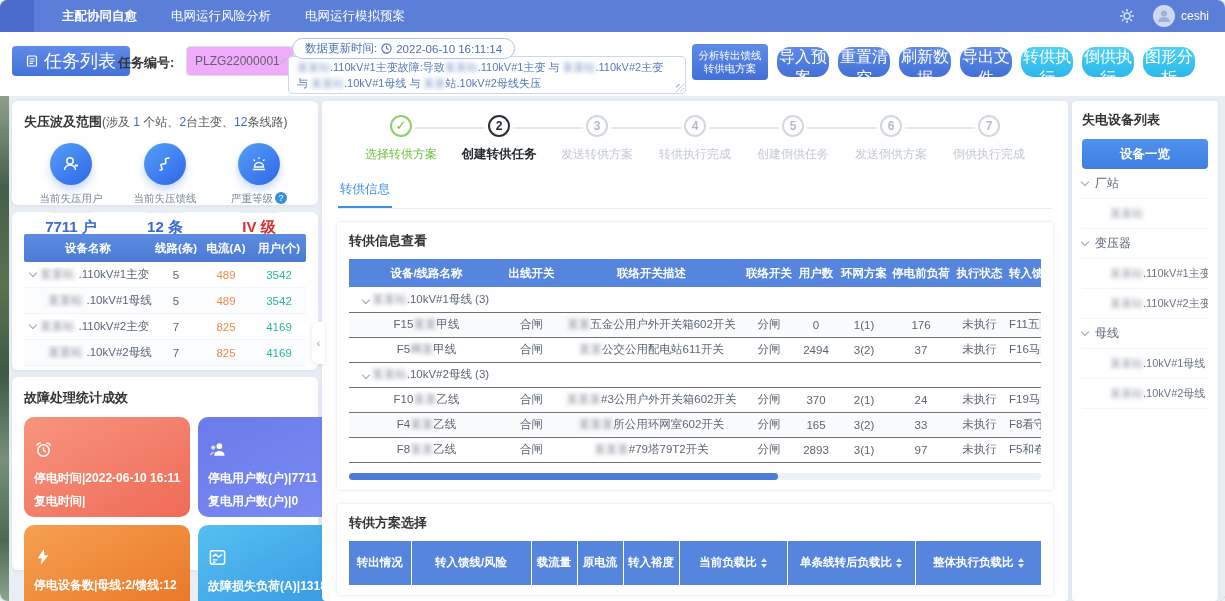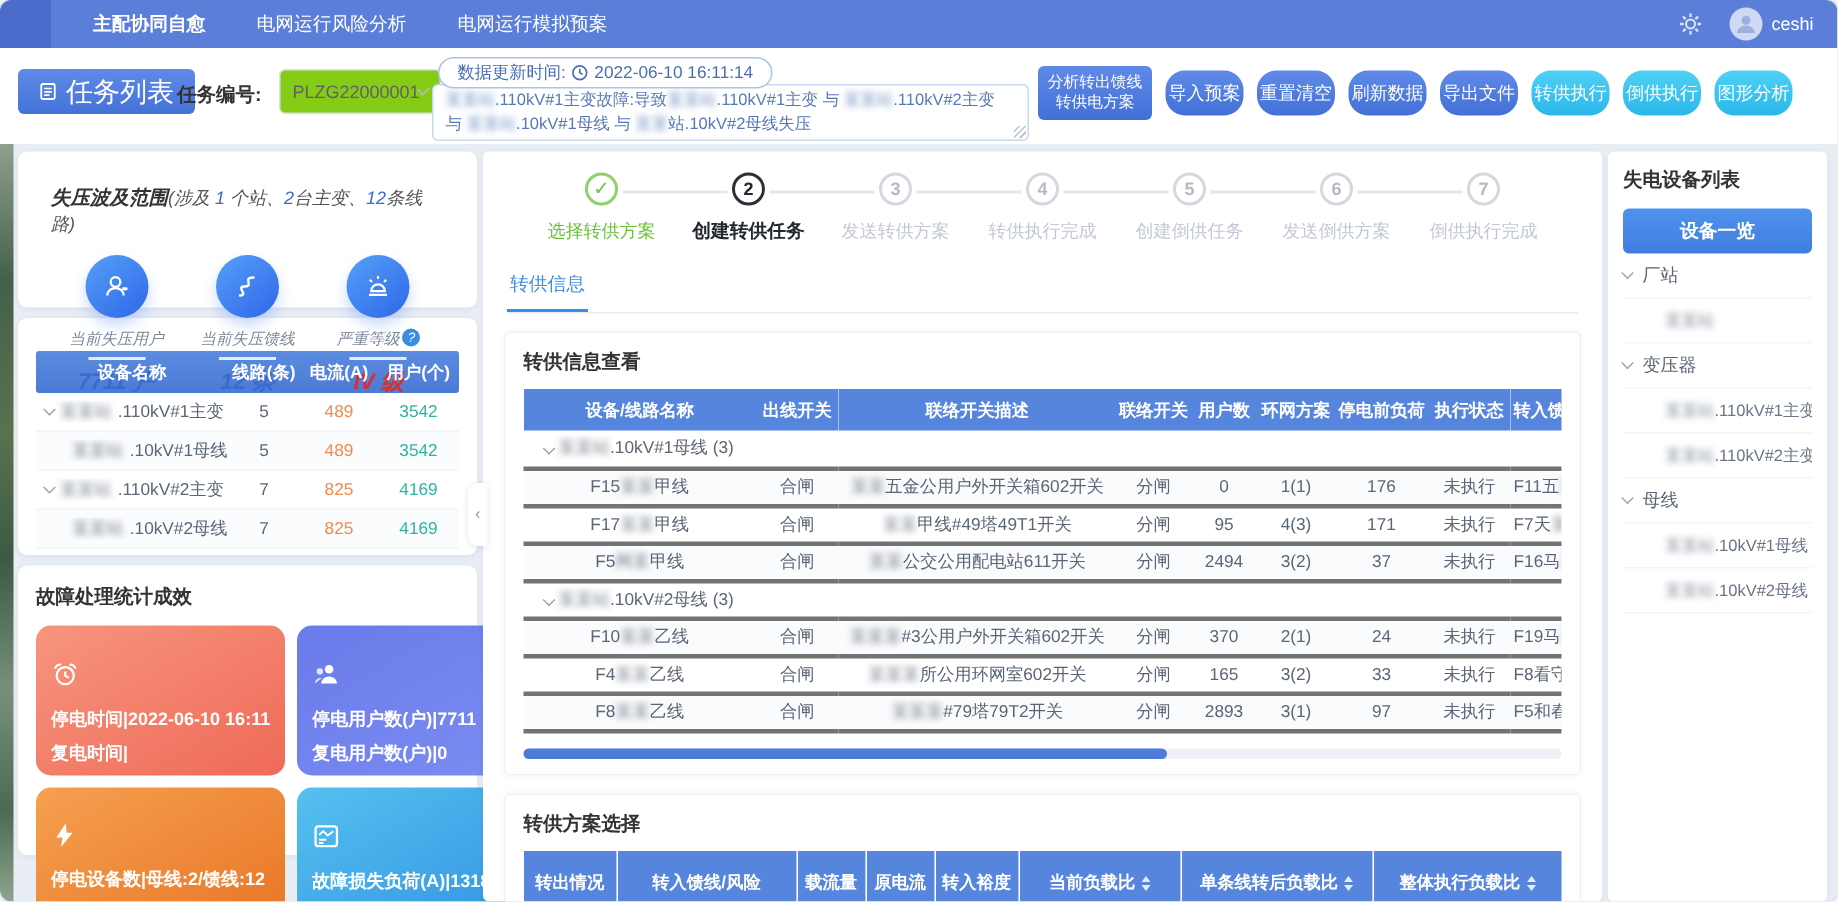--- a/index.html
+++ b/index.html
@@ -16,42 +16,42 @@
   .topbar-right { margin-left:auto; display:flex; align-items:center; gap:18px; margin-right:16px; }
   .gear { width:16px; height:16px; opacity:.9; }
   .avatar-wrap { display:flex; align-items:center; gap:6px; }
   .avatar { width:22px; height:22px; border-radius:50%; background:#cfd9f4; display:flex; align-items:center; justify-content:center; overflow:hidden; }
   .username { color:#fff; font-size:12px; }
 
   
   .toolbar { position:absolute; left:0; top:32px; width:100%; height:64px; background:#fff; }
   .btn-task { position:absolute; left:12px; top:14px; height:30px; padding:0 14px; background:linear-gradient(180deg,#5f8ae8,#4472d8); border:none; border-radius:4px; color:#fff; font-size:18px; display:flex; align-items:center; gap:6px; cursor:pointer; }
   .task-no-label { position:absolute; left:118px; top:22px; font-size:13px; color:#333; font-weight:bold; }
-  .task-select { position:absolute; left:186px; top:14px; width:108px; height:30px; border:1px solid #dcdfe6; border-radius:4px; display:flex; align-items:center; justify-content:space-between; padding:0 8px; font-size:12px; color:#606266; cursor:pointer; background:#84cc16; }
+  .task-select { position:absolute; left:186px; top:14px; width:108px; height:30px; border:1px solid #dcdfe6; border-radius:4px; display:flex; align-items:center; justify-content:space-between; padding:0 8px; font-size:12px; color:#606266; cursor:pointer; background:#f0abfc; }
   .task-select .chev { width:7px; height:7px; border-right:1.5px solid #b6bcc8; border-bottom:1.5px solid #b6bcc8; transform:rotate(45deg); margin-top:-3px; }
   .update-pill { position:absolute; left:292px; top:6px; height:21px; border:1px solid #aac4e8; border-radius:11px; background:#fff; padding:0 12px; display:flex; align-items:center; gap:4px; font-size:11.5px; color:#4a6fb8; z-index:2; white-space:nowrap; }
   .fault-box { position:absolute; left:288px; top:24px; width:398px; height:38px; border:1px solid #c8d8ee; border-radius:4px; background:#fff; padding:3px 8px; font-size:11px; line-height:1.45; color:#5579b8; overflow:hidden; }
   .fault-box .grip { position:absolute; right:1px; bottom:1px; width:8px; height:8px; background:repeating-linear-gradient(135deg,transparent,transparent 2px,#b8c4d8 2px,#b8c4d8 3px); }
   .toolbar-btns { position:absolute; left:692px; top:12px; display:flex; align-items:center; gap:9px; }
   .tb-btn { border:none; border-radius:4px; color:#fff; cursor:pointer; font-family:Liberation Serif, serif; }
   .tb-blue { background:linear-gradient(180deg,#5f8ae8,#4270d6); }
   .tb-cyan { background:linear-gradient(180deg,#4fd0f5,#2ab8ea); }
   .tb-small { width:76px; height:36px; font-size:10.5px; line-height:1.25; padding:0 2px; }
-  .tb-norm { width:52px; height:30px; font-size:12px;border-radius:13px; }
+  .tb-norm { width:52px; height:30px; font-size:16px;border-radius:13px; }
 
   
   .main-bg { position:absolute; left:0; top:96px; width:100%; height:505px; background:#e9eef5; }
   .bg-strip { position:absolute; left:0; top:96px; width:9px; height:505px; background:linear-gradient(180deg,#8fa08c 0%,#44604a 18%,#59724f 38%,#3c5a44 55%,#77907a 72%,#4c6a52 88%,#8ca48e 100%); }
 
   .card { background:#fff; border-radius:6px; box-shadow:0 1px 4px rgba(30,60,120,.07); }
   .card-title { font-size:13px; font-weight:bold; color:#333; }
 
   
   .left-col { position:absolute; left:12px; top:101px; width:306px; }
-  .impact-card { padding:22px; height:104px; margin-bottom:7px;font-style:italic; }
+  .impact-card { padding:12px; height:104px; margin-bottom:7px; }
   .impact-title-detail { font-weight:normal; color:#555; font-size:12px; }
   .impact-title-detail .num { color:#3a6ad0; }
   .stats-row { display:flex; margin-top:12px; }
   .stat { flex:1; text-align:center; }
   .stat-circle { width:42px; height:42px; border-radius:50%; background:linear-gradient(140deg,#55a0f8,#2f66e8); margin:0 auto; display:flex; align-items:center; justify-content:center; box-shadow:0 5px 9px rgba(60,120,240,.28); }
   .stat-label { font-size:10.5px; color:#7a8898; margin-top:7px; white-space:nowrap; }
   .stat-div { width:38px; height:2px; background:#e8edf4; margin:5px auto; }
   .stat-value { font-size:15px; font-weight:bold; color:#3a6ad0; }
   .stat-value.red { color:#e02b2b; }
   .help-dot { display:inline-block; width:12px; height:12px; border-radius:50%; background:#3a8ee0; color:#fff; font-size:9px; line-height:12px; text-align:center; margin-left:2px; vertical-align:1px; }
@@ -95,21 +95,21 @@
   .step.current .step-label { color:#23272e; font-weight:bold; font-size:12.5px; }
 
   .tabbar { margin:14px 16px 0; border-bottom:1px solid #e8ecf2; }
   .tab { display:inline-block; padding:4px 2px 8px; color:#3a8ee8; font-size:12.5px; border-bottom:2px solid #3a8ee8; cursor:pointer; }
 
   .inner-card { margin:12px 14px 0; border:1px solid #eef1f6; border-radius:4px; padding:10px 12px; box-shadow:0 0 6px rgba(30,60,120,.04); }
   .inner-title { font-size:13px; font-weight:bold; color:#333; margin-bottom:9px; }
 
   table.grid { width:100%; table-layout:fixed; border-collapse:collapse; font-size:11.5px; }
   table.grid th { background:#5585dc; color:#fff; font-weight:bold; height:28px; padding:0 2px; white-space:nowrap; overflow:hidden; }
-  table.grid td { height:25px; border-bottom:3px solid #737373; color:#5a6575; text-align:center; white-space:nowrap; overflow:hidden; padding:0 2px; }
+  table.grid td { height:25px; border-bottom:1px solid #737373; color:#5a6575; text-align:center; white-space:nowrap; overflow:hidden; padding:0 2px; }
   tr.grp td { text-align:left; padding-left:14px; background:#fff; }
   tr.datarow:nth-child(even) { background:#fafbfd; }
   td.cname { text-align:left; padding-left:34px; }
   td.cdesc { text-align:left; padding-left:6px; }
   td.cin { text-align:left; }
   .v-usr { color:#2bb5a0; }
   .v-plan { color:#2bae92; }
   .v-load { color:#ef8a50; }
   .v-stat { color:#98a2b2; }
 
@@ -426,31 +426,20 @@
           <tr class="datarow">
             <td class="cname"><span>F15</span><span class="blur">某某</span><span>甲线</span></td>
             <td>合闸</td>
             <td class="cdesc"><span class="blur">某某</span><span>五金公用户外开关箱602开关</span></td>
             <td>分闸</td>
             <td class="v-usr">0</td>
             <td class="v-plan">1(1)</td>
             <td class="v-load">176</td>
             <td class="v-stat">未执行</td>
             <td class="cin"><span>F11五</span><span class="blur">某</span></td>
-          </tr>
-          <tr class="datarow">
-            <td class="cname"><span>F17</span><span class="blur">某某</span><span>甲线</span></td>
-            <td>合闸</td>
-            <td class="cdesc"><span class="blur">某某</span><span>甲线#49塔49T1开关</span></td>
-            <td>分闸</td>
-            <td class="v-usr">95</td>
-            <td class="v-plan">4(3)</td>
-            <td class="v-load">171</td>
-            <td class="v-stat">未执行</td>
-            <td class="cin"><span>F7天</span><span class="blur">某</span></td>
           </tr>
           <tr class="datarow">
             <td class="cname"><span>F5</span><span class="blur">网某</span><span>甲线</span></td>
             <td>合闸</td>
             <td class="cdesc"><span class="blur">某某</span><span>公交公用配电站611开关</span></td>
             <td>分闸</td>
             <td class="v-usr">2494</td>
             <td class="v-plan">3(2)</td>
             <td class="v-load">37</td>
             <td class="v-stat">未执行</td>

